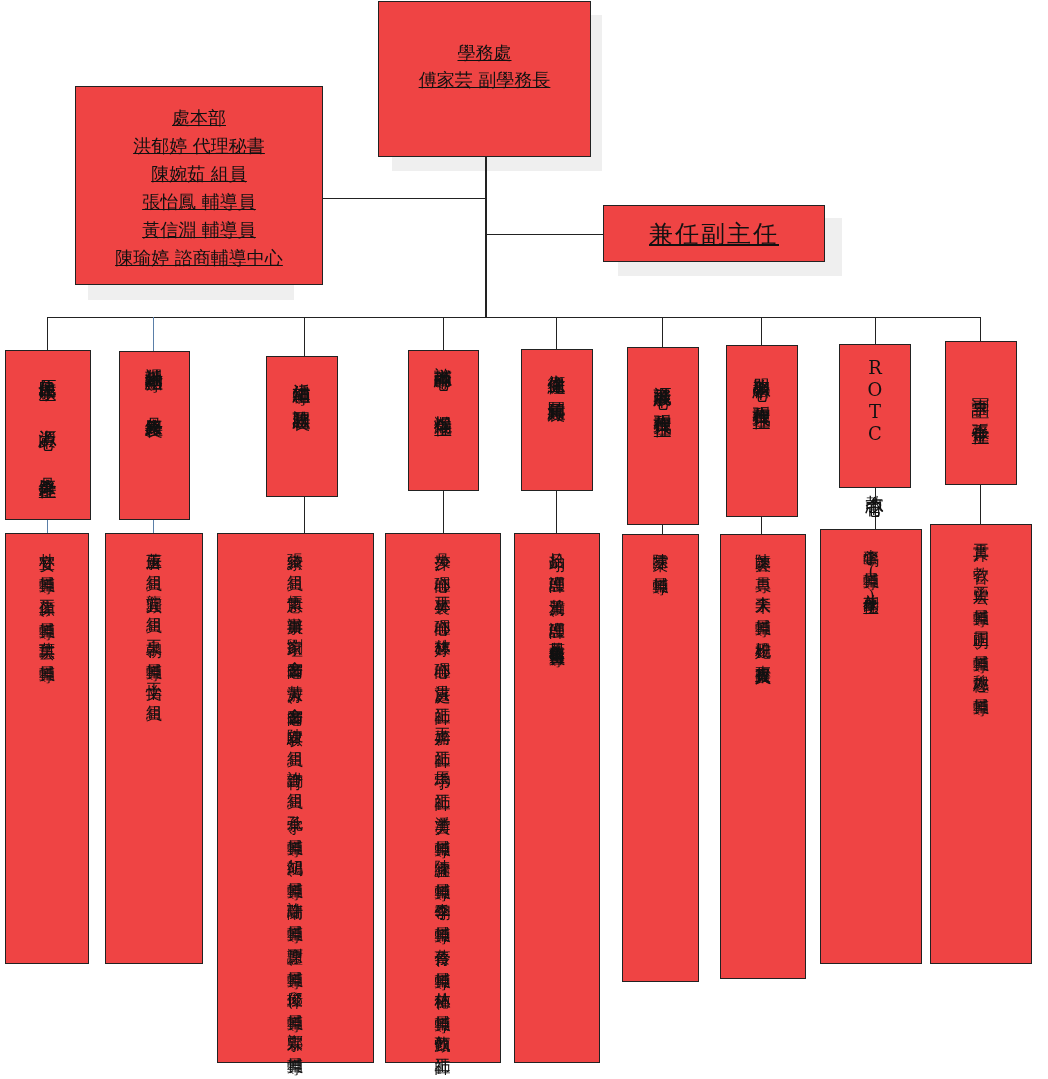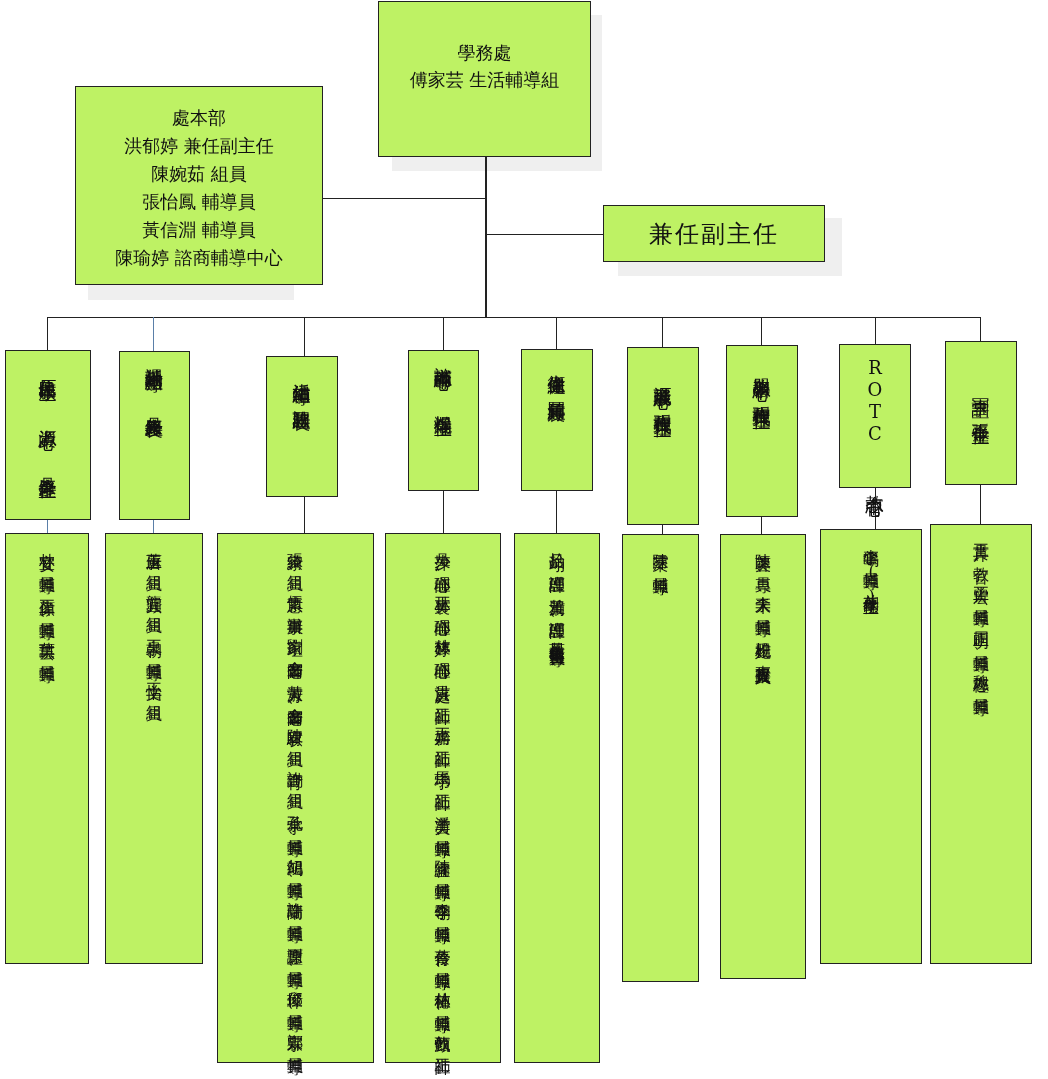--- a/index.html
+++ b/index.html
@@ -1,18 +1,18 @@
 <!DOCTYPE html>
 <html><head>
 <meta charset="utf-8">
 <style>
   html, body { margin:0; padding:0; background:#ffffff; }
   body { width:1048px; height:1079px; position:relative; overflow:hidden;
          font-family:"DejaVu Serif","Liberation Serif",serif; color:#111; }
-  .box { position:absolute; background:#bef264; border:1px solid #222; box-sizing:border-box; }
+  .box { position:absolute; background:#ef4444; border:1px solid #222; box-sizing:border-box;text-decoration:underline; }
   .shadow { position:absolute; background:#efefef; }
   .line { position:absolute; background:#222; }
   .hline { height:1px; }
   .vline { width:1px; }
   .hz { text-align:center; font-size:18px; line-height:27px; }
   .hz div { white-space:nowrap; }
   .vert { writing-mode:vertical-rl; text-orientation:upright; font-size:17px;
           line-height:21px; letter-spacing:1px; white-space:nowrap; }
   .vcol { display:inline-block; }
   .unit-inner { position:absolute; left:0; right:0; top:6px; bottom:4px;
@@ -48,26 +48,26 @@
 <div class="line vline" style="left:304px;top:496px;height:37px;"></div>
 <div class="line vline" style="left:443px;top:490px;height:43px;"></div>
 <div class="line vline" style="left:556px;top:490px;height:43px;"></div>
 <div class="line vline" style="left:662px;top:524px;height:10px;"></div>
 <div class="line vline" style="left:761px;top:516px;height:18px;"></div>
 <div class="line vline" style="left:875px;top:487px;height:42px;"></div>
 <div class="line vline" style="left:980px;top:484px;height:40px;"></div>
 
 <div class="box hz" style="left:378px;top:1px;width:213px;height:156px;padding-top:37px;">
   <div>學務處</div>
-  <div>傅家芸  生活輔導組</div>
+  <div>傅家芸  副學務長</div>
 </div>
 
 <div class="box hz" style="left:75px;top:86px;width:248px;height:199px;padding-top:17px;line-height:28px;">
   <div>處本部</div>
-  <div>洪郁婷  兼任副主任</div>
+  <div>洪郁婷  代理秘書</div>
   <div>陳婉茹  組員</div>
   <div>張怡鳳  輔導員</div>
   <div>黃信淵  輔導員</div>
   <div>陳瑜婷  諮商輔導中心</div>
 </div>
 
 <div class="box" style="left:603px;top:205px;width:222px;height:57px;display:flex;align-items:center;justify-content:center;font-size:24px;letter-spacing:2px;">
   <span>兼任副主任</span>
 </div>
 

